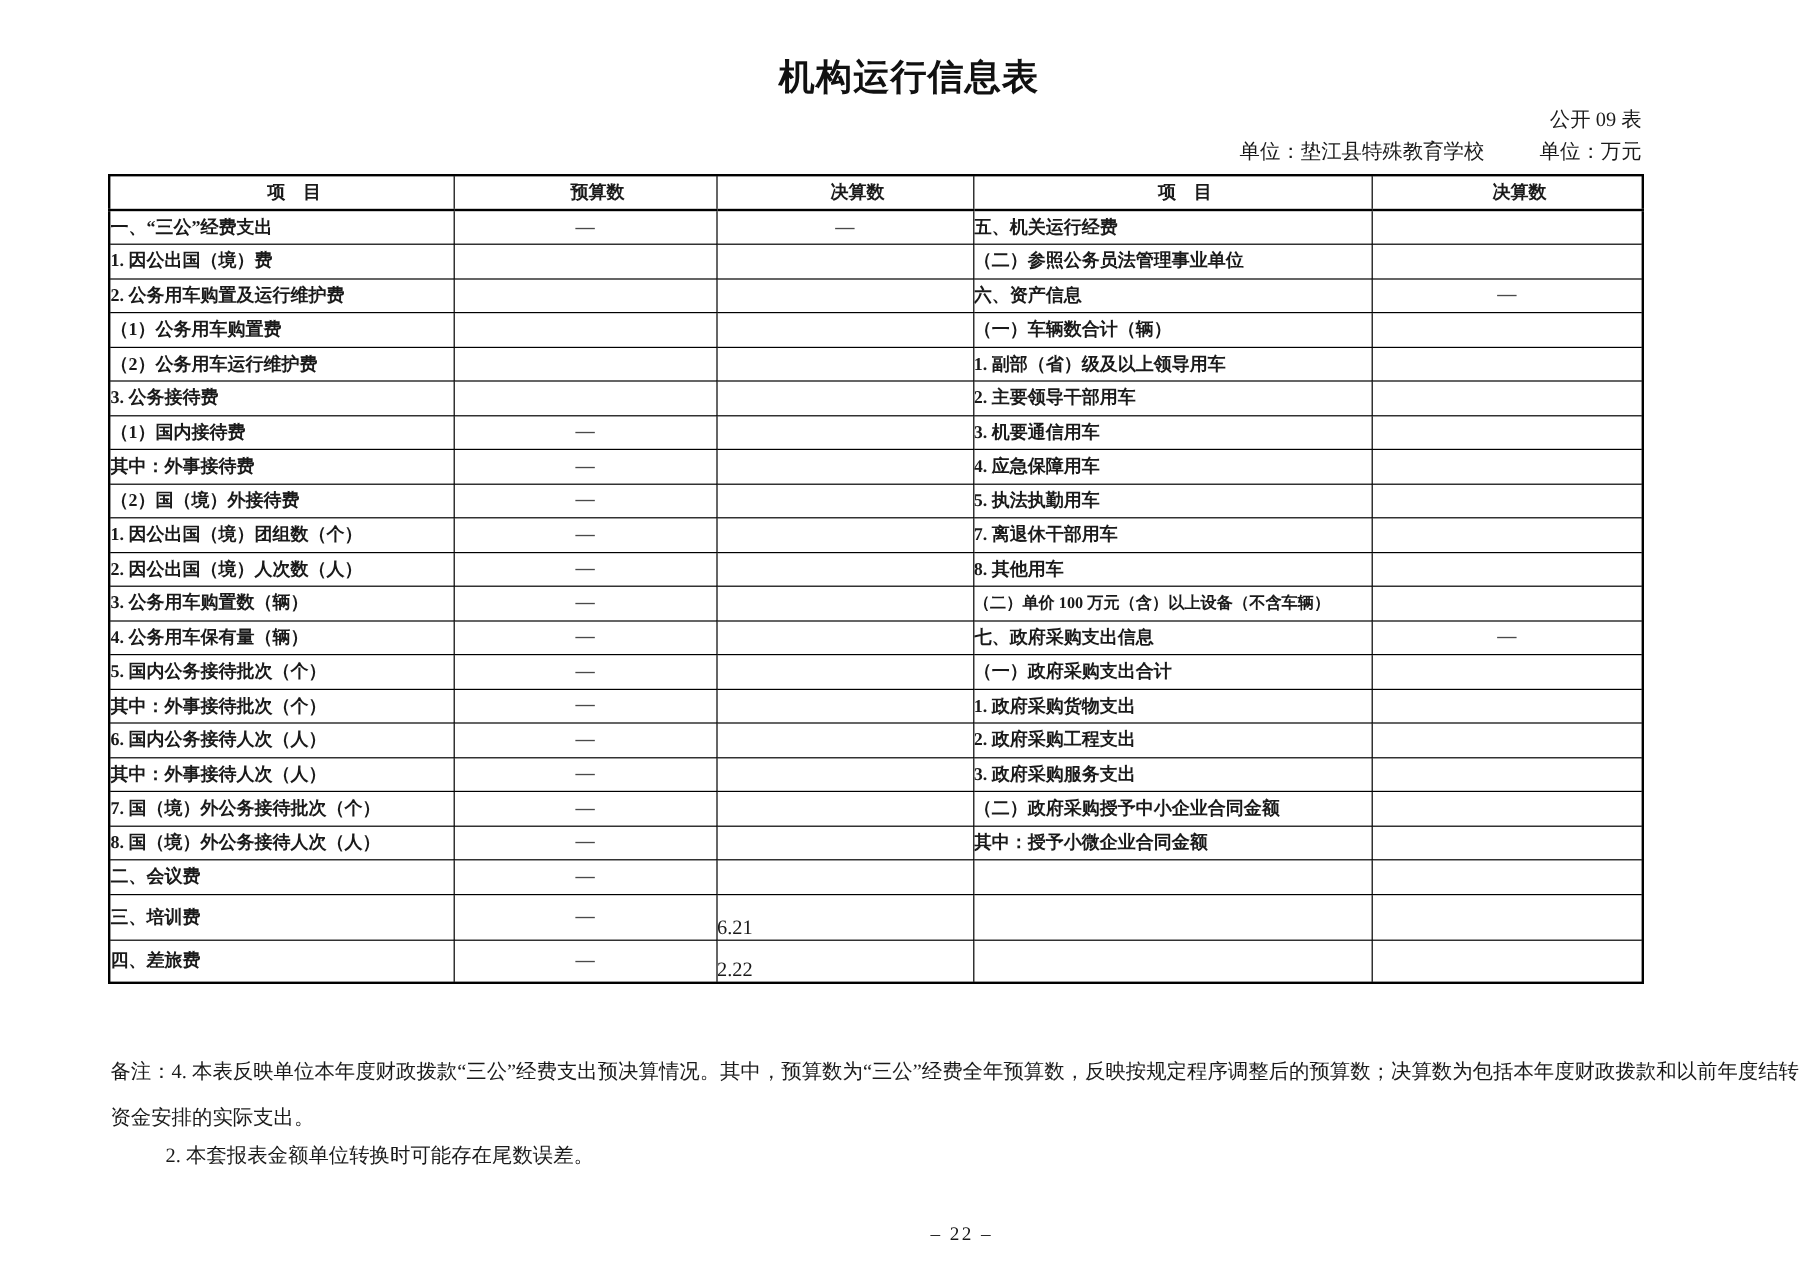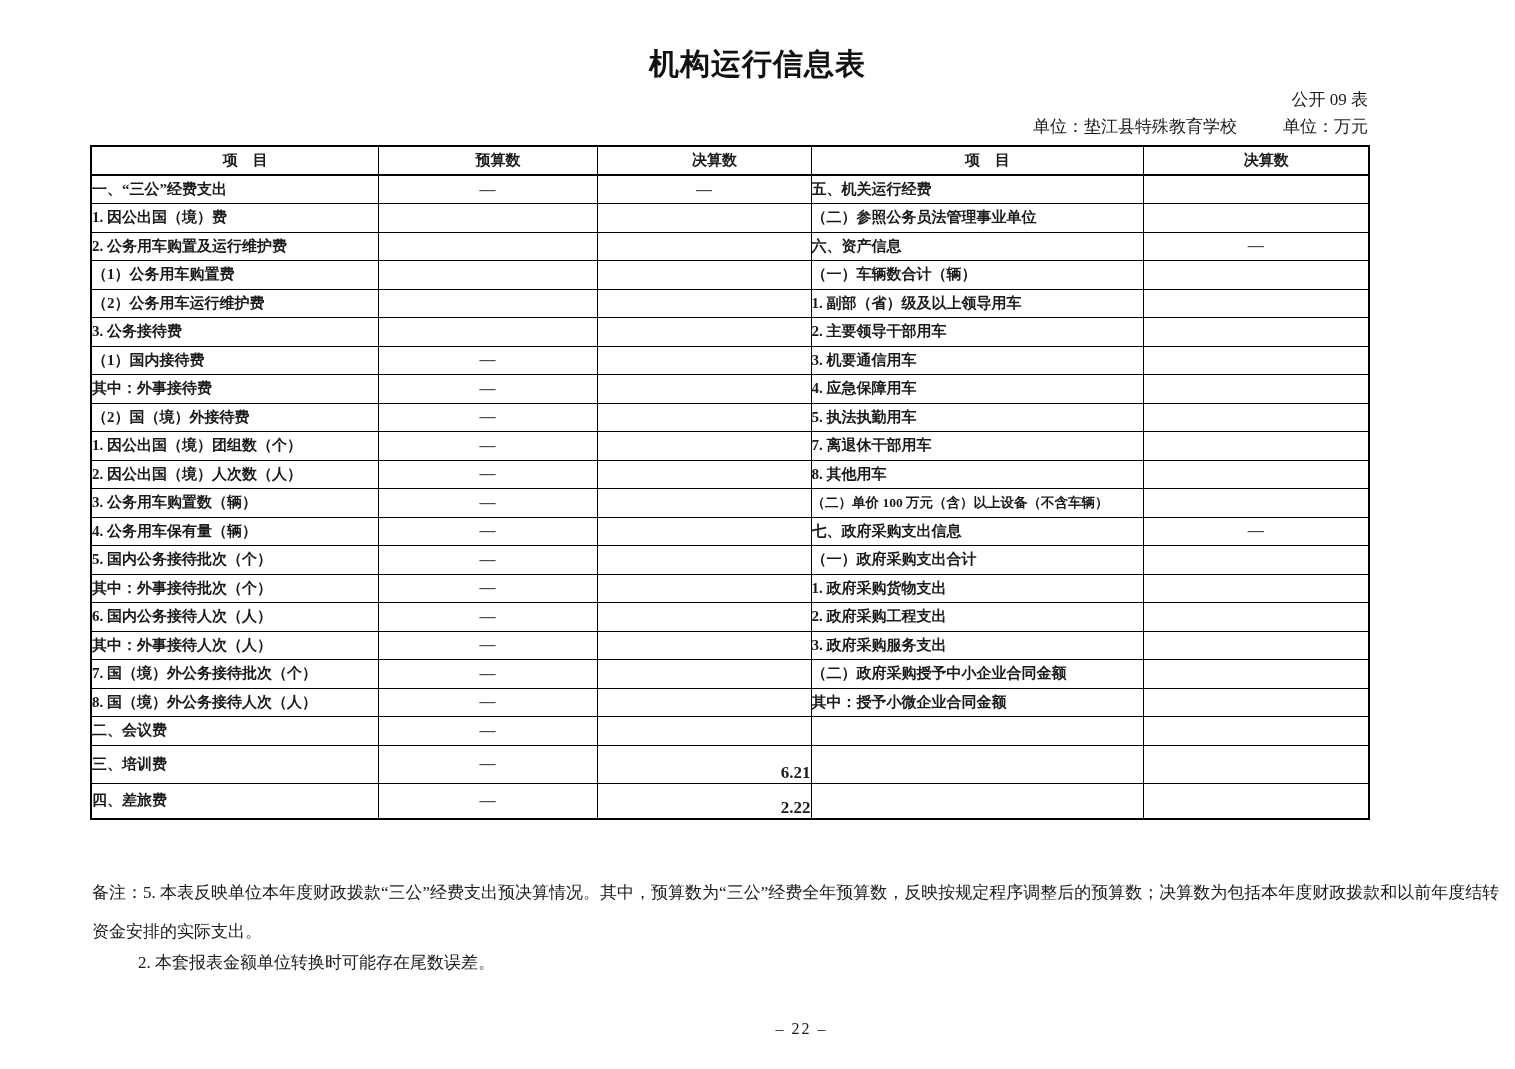--- a/index.html
+++ b/index.html
@@ -79,26 +79,26 @@
   .ind3 { padding-left: 40px; }
   .ind4 { padding-left: 58px; }
   td.dash {
     text-align: center;
     vertical-align: middle;
     color: #4a4a4a;
     font-weight: bold;
     font-size: 16px;
   }
   td.val {
-    text-align: right;
+    text-align: left;
     vertical-align: bottom;
     padding-right: 15px;
     padding-bottom: 2px;
     font-size: 17px;
-    font-weight: bold;
+    font-weight: normal;
   }
   .notes {
     position: absolute;
     top: 882px;
     left: 92px;
     width: 1390px;
     font-size: 17px;
     line-height: 22px;
     white-space: nowrap;
   }
@@ -298,20 +298,20 @@
           <td class="label ind0">四、差旅费</td>
           <td class="dash">—</td>
           <td class="val">2.22</td>
           <td class="label ind0"></td>
           <td class=""></td>
         </tr>
       </tbody>
   </table>
 
   <div class="notes">
-    <div class="note-1">备注：5. 本表反映单位本年度财政拨款“三公”经费支出预决算情况。其中，预算数为“三公”经费全年预算数，反映按规定程序调整后的预算数；决算数为包括本年度财政拨款和以前年度结转</div>
+    <div class="note-1">备注：4. 本表反映单位本年度财政拨款“三公”经费支出预决算情况。其中，预算数为“三公”经费全年预算数，反映按规定程序调整后的预算数；决算数为包括本年度财政拨款和以前年度结转</div>
     <div class="note-2">资金安排的实际支出。</div>
     <div class="note-3">2. 本套报表金额单位转换时可能存在尾数误差。</div>
   </div>
 
   <div class="page-number">– 22 –</div>
 
 </div>
 
 </body></html>

